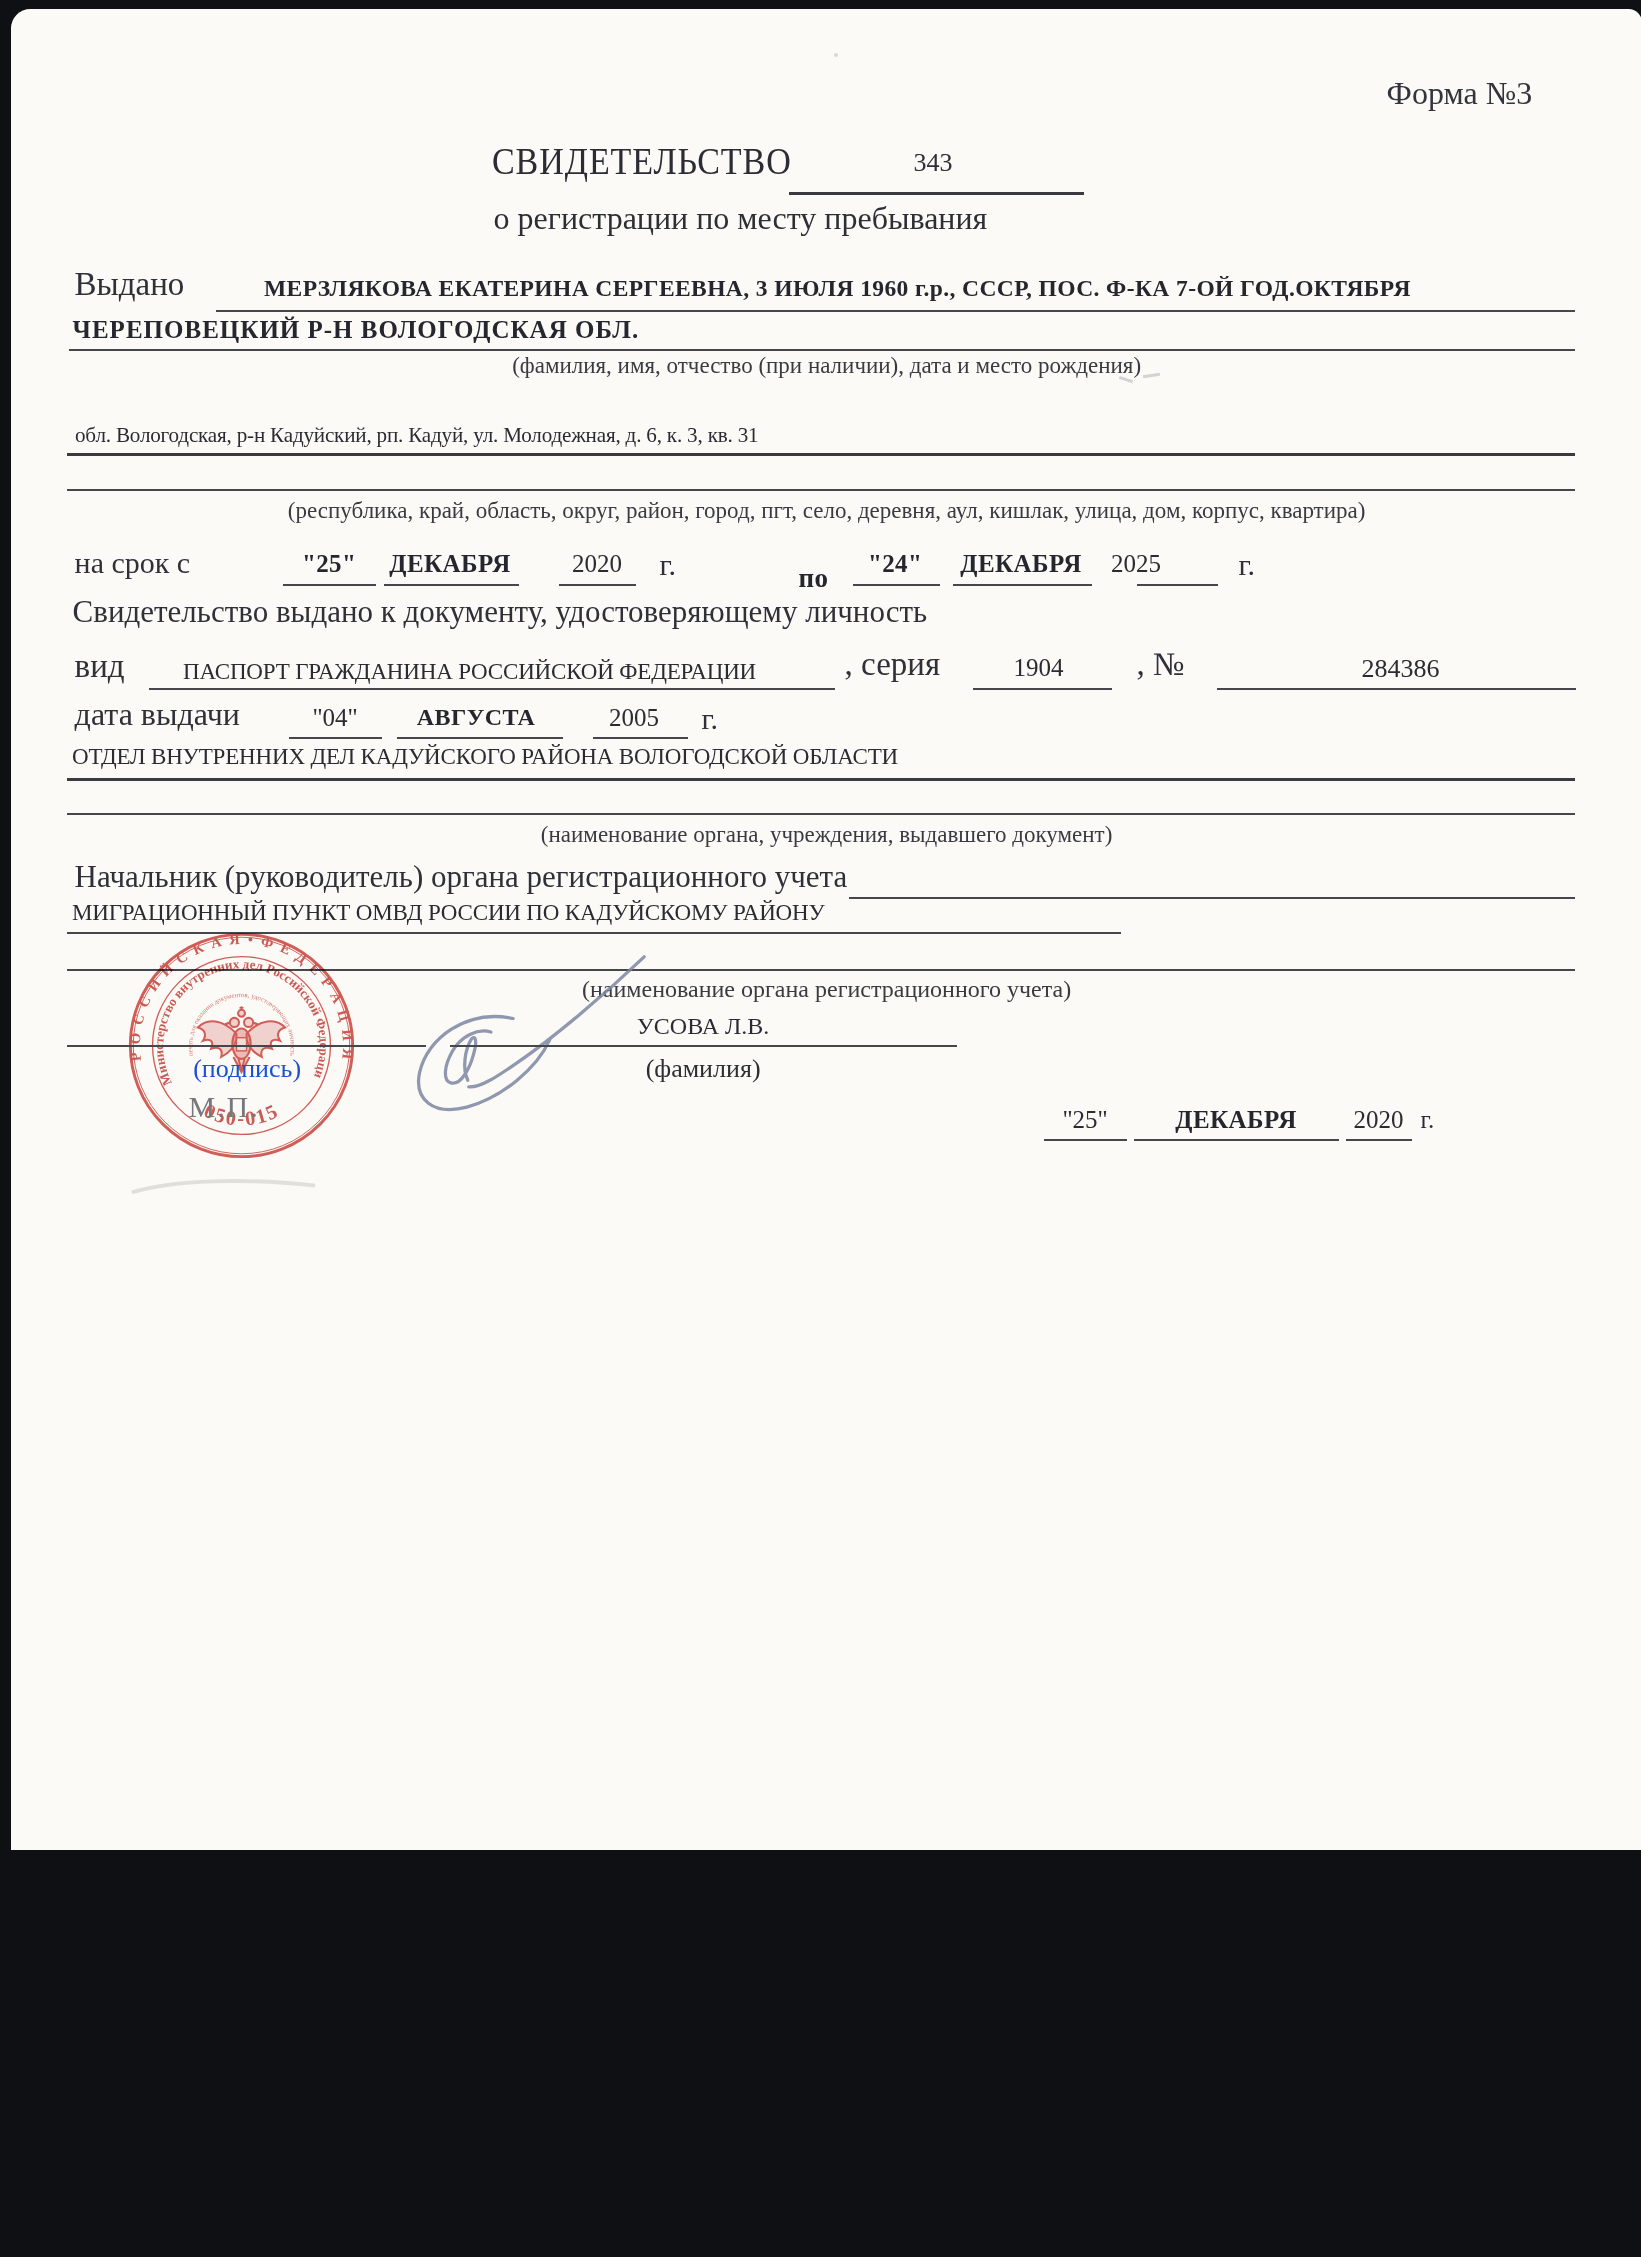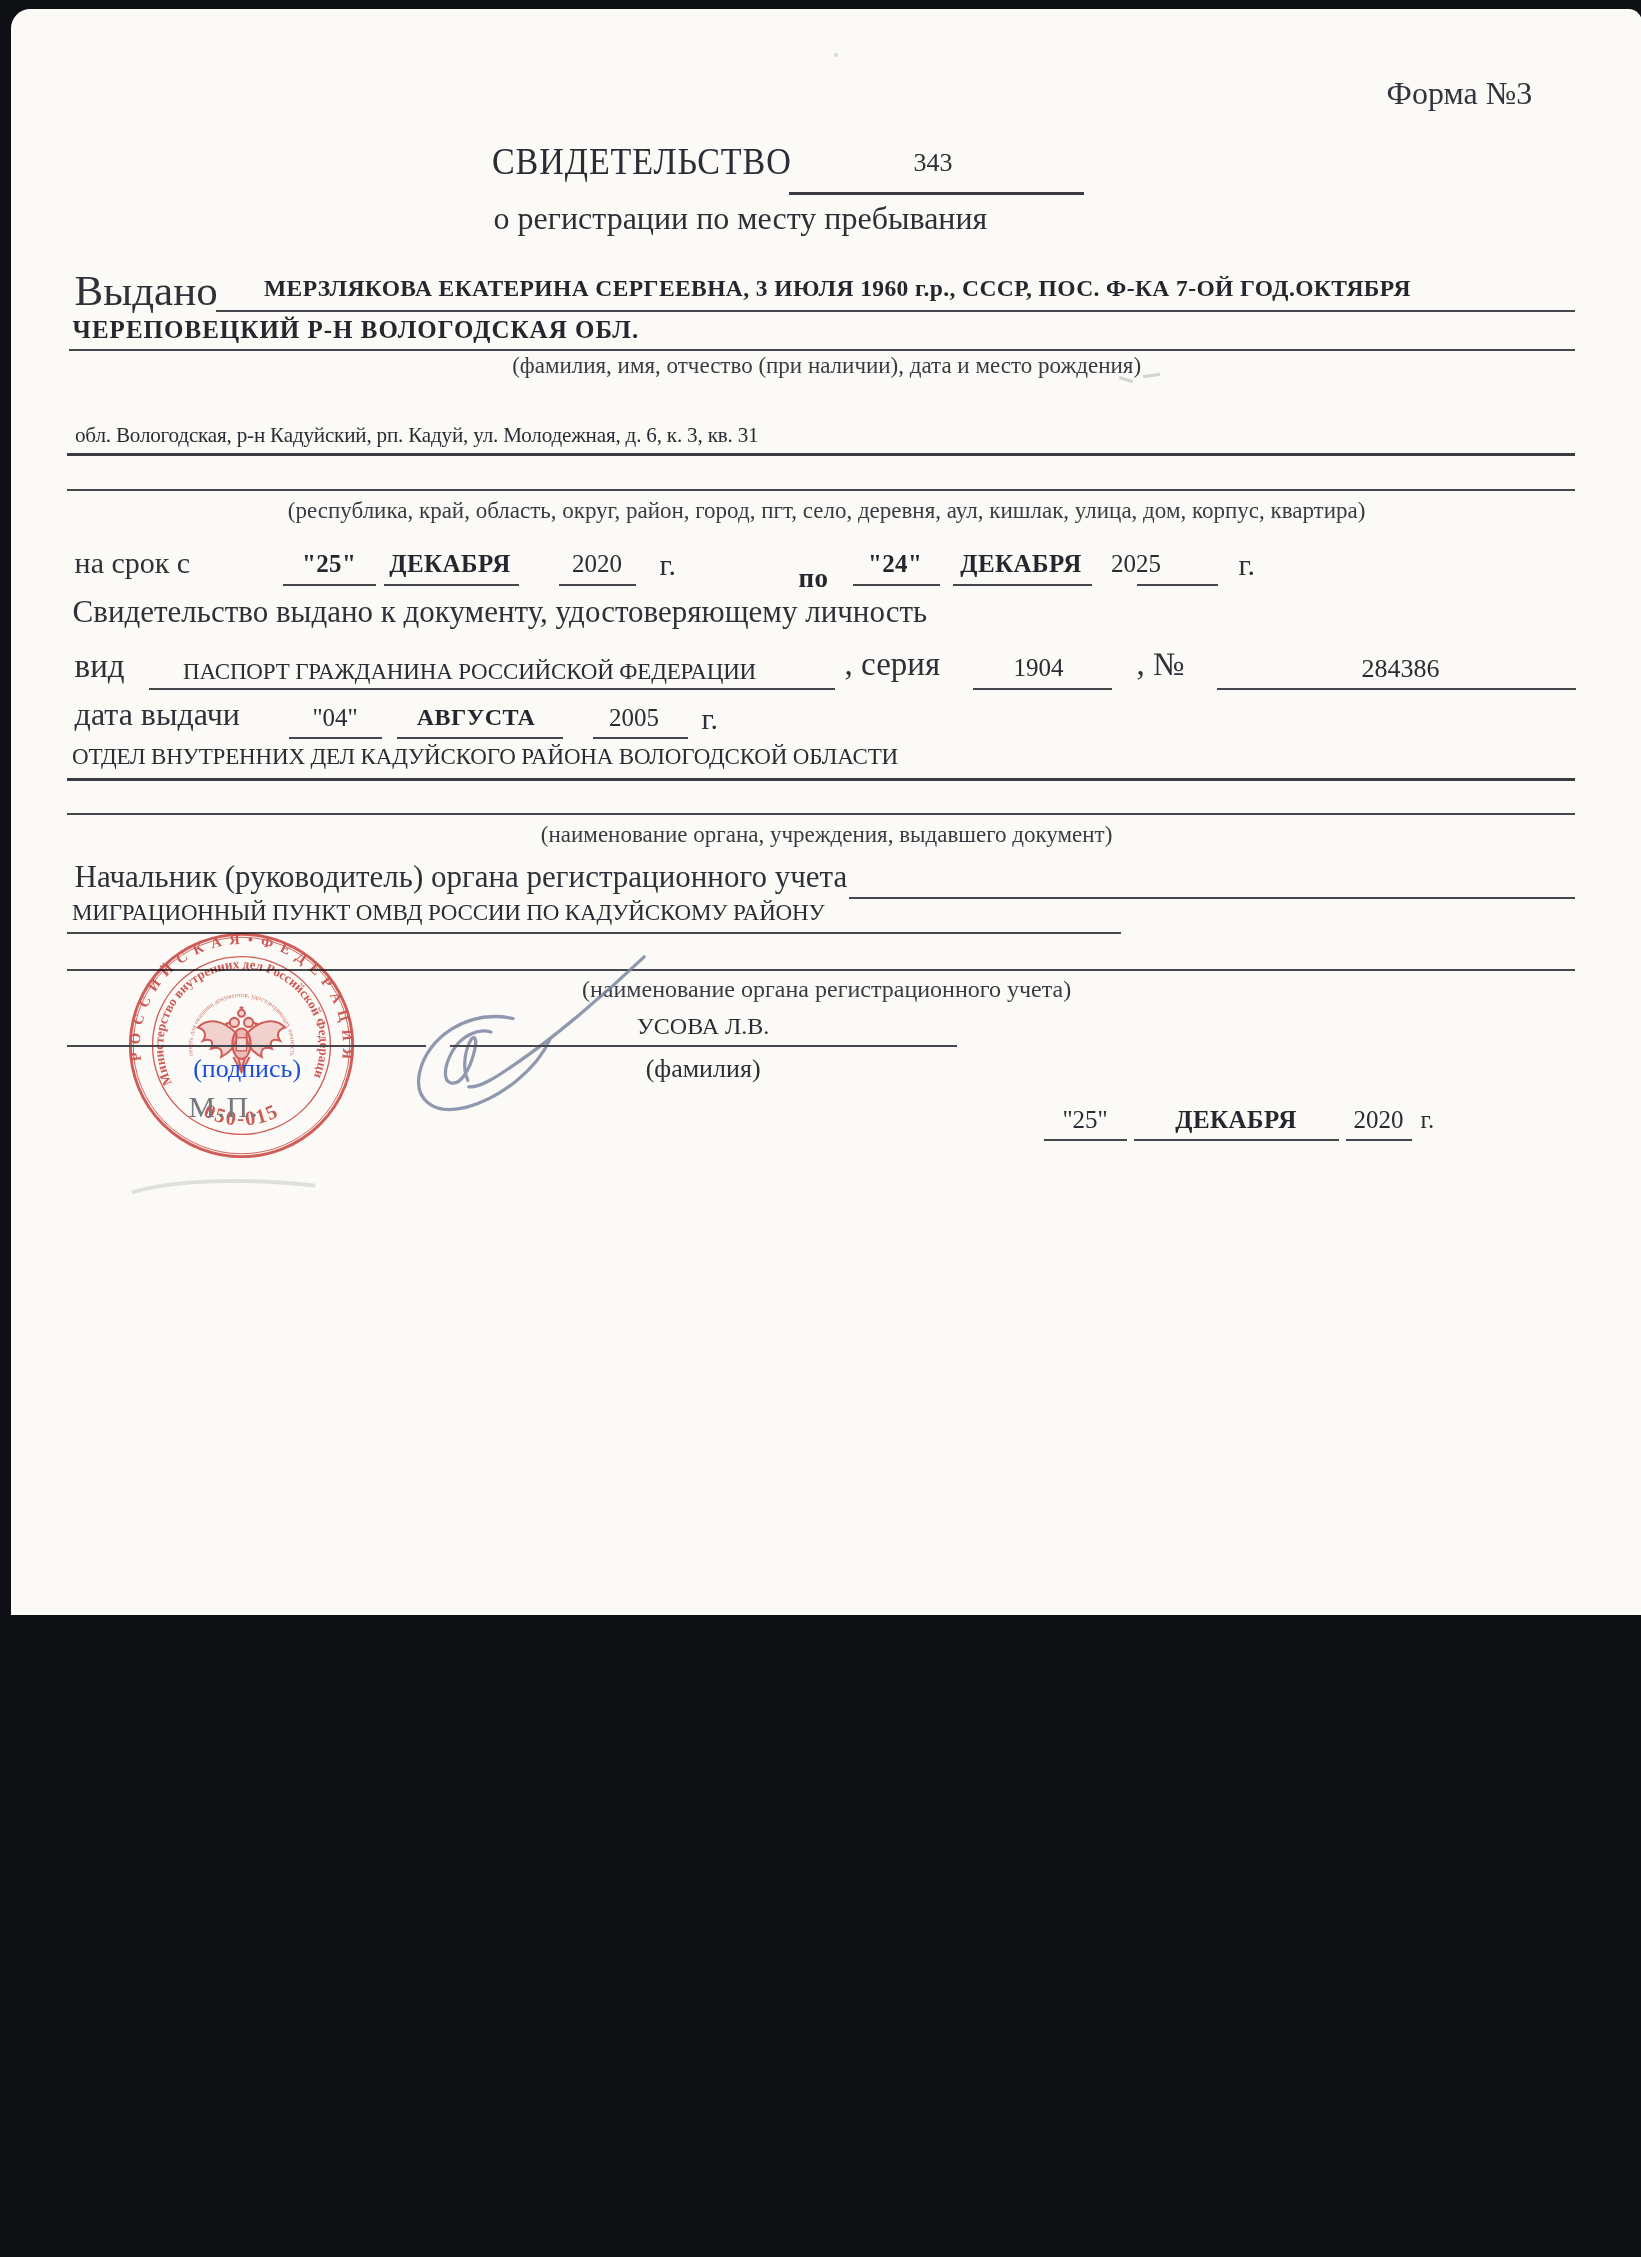--- a/index.html
+++ b/index.html
@@ -1,16 +1,16 @@
 <!DOCTYPE html>
 <html><head>
 <meta charset="utf-8">
 <style>
   html,body{margin:0;padding:0;background:#0e1013;}
-  #scan{position:relative;width:1641px;height:1615px;background:#0e1013;overflow:hidden;
+  #scan{position:relative;width:1641px;height:1850px;background:#0e1013;overflow:hidden;
         font-family:"Liberation Serif","DejaVu Serif",serif;color:#303139;}
   #paper{position:absolute;left:10.6px;top:8.7px;width:1631px;height:2249px;background:#fbfaf6;
          border-radius:19.3px 13.5px 0 0;}
   .abs{position:absolute;white-space:nowrap;}
   .rule{position:absolute;height:1.9px;background:#46474d;}
   .rule3{position:absolute;height:2.9px;background:#3a3b41;}
   .h-label{font-size:30px;color:#2f3038;}
   .cap{font-size:23px;color:#3a3b42;}
   .val{font-weight:bold;color:#26272e;letter-spacing:0.4px;}
   .cond{transform:scaleX(.96);transform-origin:left center;letter-spacing:-0.2px;color:#2b2c33;}
@@ -26,21 +26,21 @@
   <div id="paper">
 
     <div class="abs" style="left:1376px;top:66px;font-size:32px;color:#33343c;">Форма №3</div>
 
     <div class="abs" style="left:481px;top:131px;font-size:37px;letter-spacing:1px;transform:scaleX(.92);transform-origin:left center;color:#2c2d34;">СВИДЕТЕЛЬСТВО</div>
     <div class="abs ctr" style="left:826px;top:139px;width:193px;font-size:26px;color:#2e2f36;">343</div>
     <div class="rule3" style="left:778px;top:183px;width:295px;"></div>
 
     <div class="abs" style="left:483px;top:191px;font-size:32px;color:#2e2f36;">о регистрации по месту пребывания</div>
 
-    <div class="abs h-label" style="left:64px;top:257px;font-size:43px;text-align:right;">Выдано</div>
+    <div class="abs h-label" style="left:64px;top:257px;font-size:33px;text-align:right;">Выдано</div>
     <div class="abs val" style="left:253px;top:266px;font-size:24px;transform:scaleX(.98);transform-origin:left center;">МЕРЗЛЯКОВА ЕКАТЕРИНА СЕРГЕЕВНА, 3 ИЮЛЯ 1960 г.р., СССР, ПОС. Ф-КА 7-ОЙ ГОД.ОКТЯБРЯ</div>
     <div class="rule" style="left:205px;top:301px;width:1359px;"></div>
     <div class="abs val" style="left:62px;top:307px;font-size:25px;letter-spacing:1px;">ЧЕРЕПОВЕЦКИЙ Р-Н ВОЛОГОДСКАЯ ОБЛ.</div>
     <div class="rule" style="left:58px;top:340px;width:1506px;"></div>
     <div class="abs cap ctr" style="left:0px;top:344px;width:1632px;">(фамилия, имя, отчество (при наличии), дата и место рождения)</div>
 
     <div class="abs cond" style="left:64px;top:413px;font-size:22px;">обл. Вологодская, р-н Кадуйский, рп. Кадуй, ул. Молодежная, д. 6, к. 3, кв. 31</div>
     <div class="rule3" style="left:56px;top:444px;width:1508px;"></div>
     <div class="rule" style="left:56px;top:480px;width:1508px;"></div>
     <div class="abs cap ctr" style="left:0px;top:489px;width:1632px;">(республика, край, область, округ, район, город, пгт, село, деревня, аул, кишлак, улица, дом, корпус, квартира)</div>

